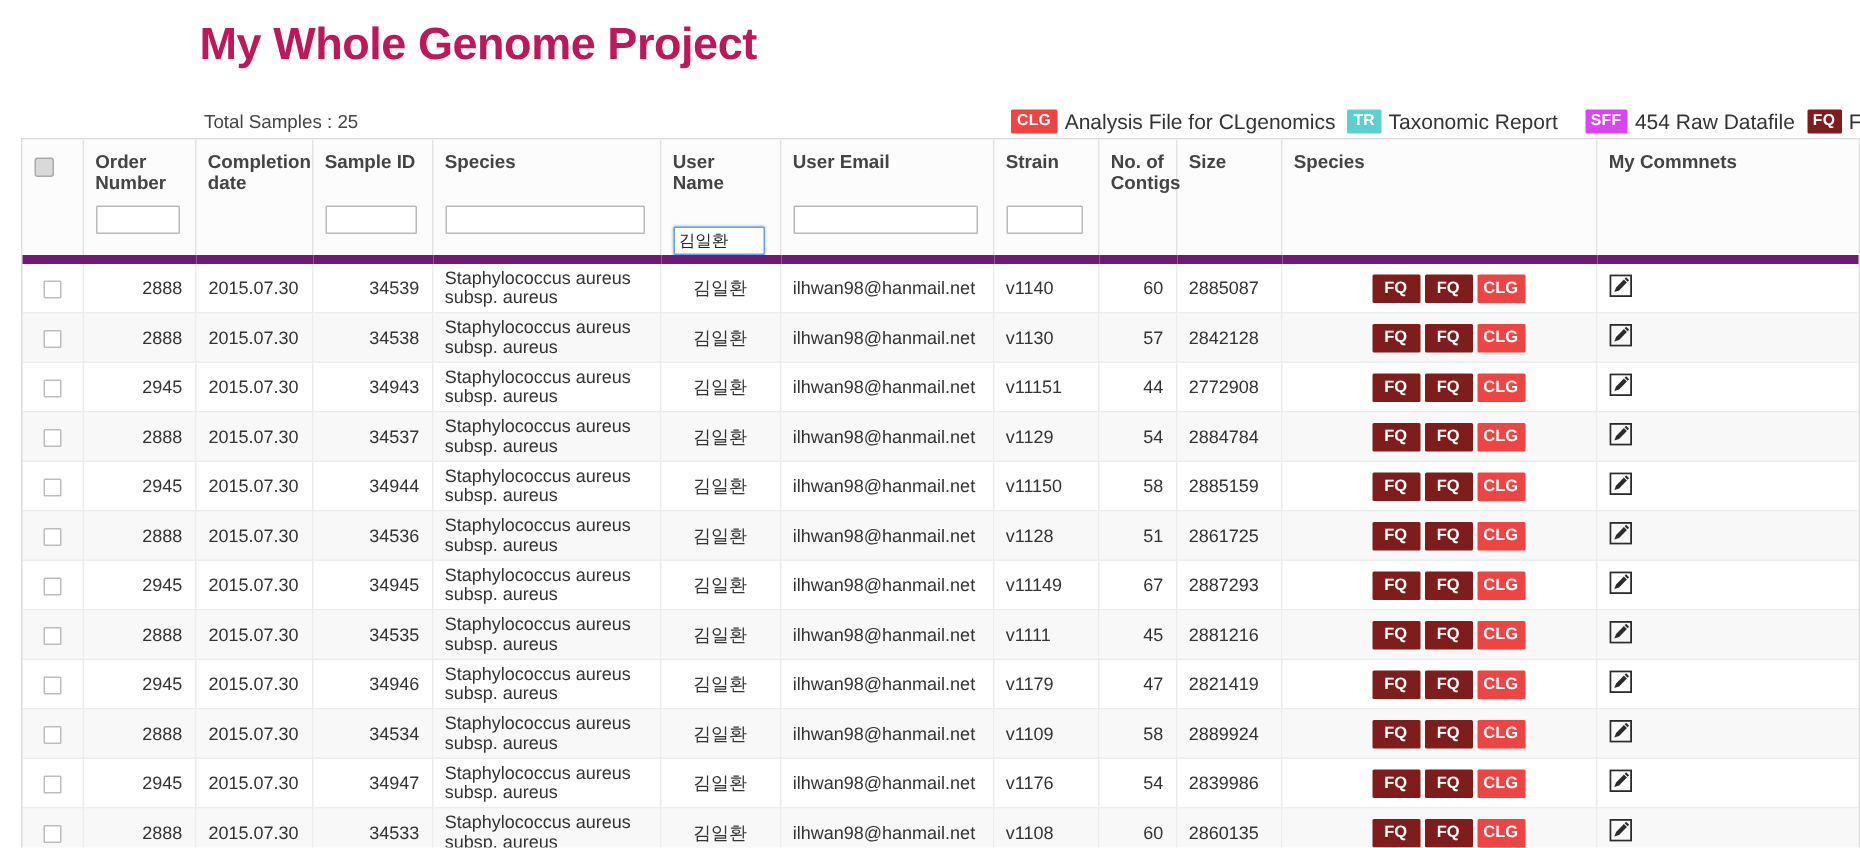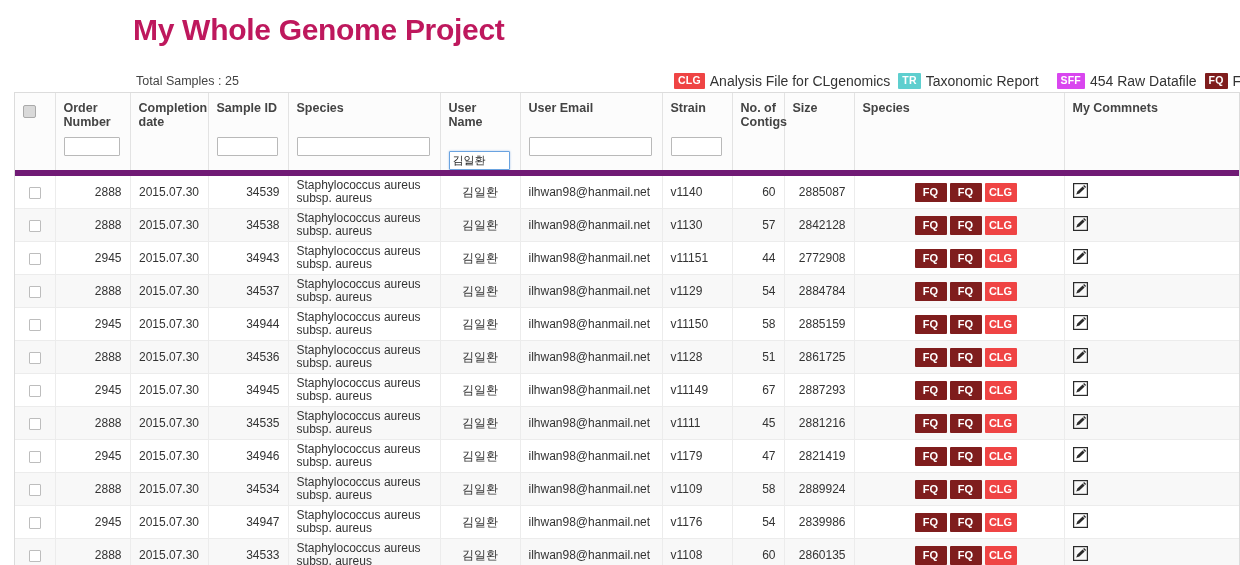--- a/index.html
+++ b/index.html
@@ -160,21 +160,21 @@
 
   td.c-check   { text-align: center; padding: 0; }
   td.c-order   { text-align: right; }
   td.c-date    { text-align: center; }
   td.c-sample  { text-align: right; }
   td.c-species { line-height: 13px; font-size: 11.5px; padding-left: 6px; }
   td.c-uname   { text-align: center; }
   td.c-email   { font-size: 11.5px; padding-left: 6px; }
   td.c-strain  { padding-left: 6px; }
   td.c-contigs { text-align: right; padding-right: 12px; }
-  td.c-size    { text-align: right; padding-right: 10px; }
+  td.c-size    { text-align: left; padding-right: 10px; }
   td.c-download{ padding-left: 0; }
   td.c-comments{ padding-left: 10px; }
 
   .row-checkbox {
     display: inline-block;
     width: 12px; height: 12px;
     border: 1px solid #bdbdbd;
     background: #fff;
     border-radius: 1px;
     vertical-align: middle;

